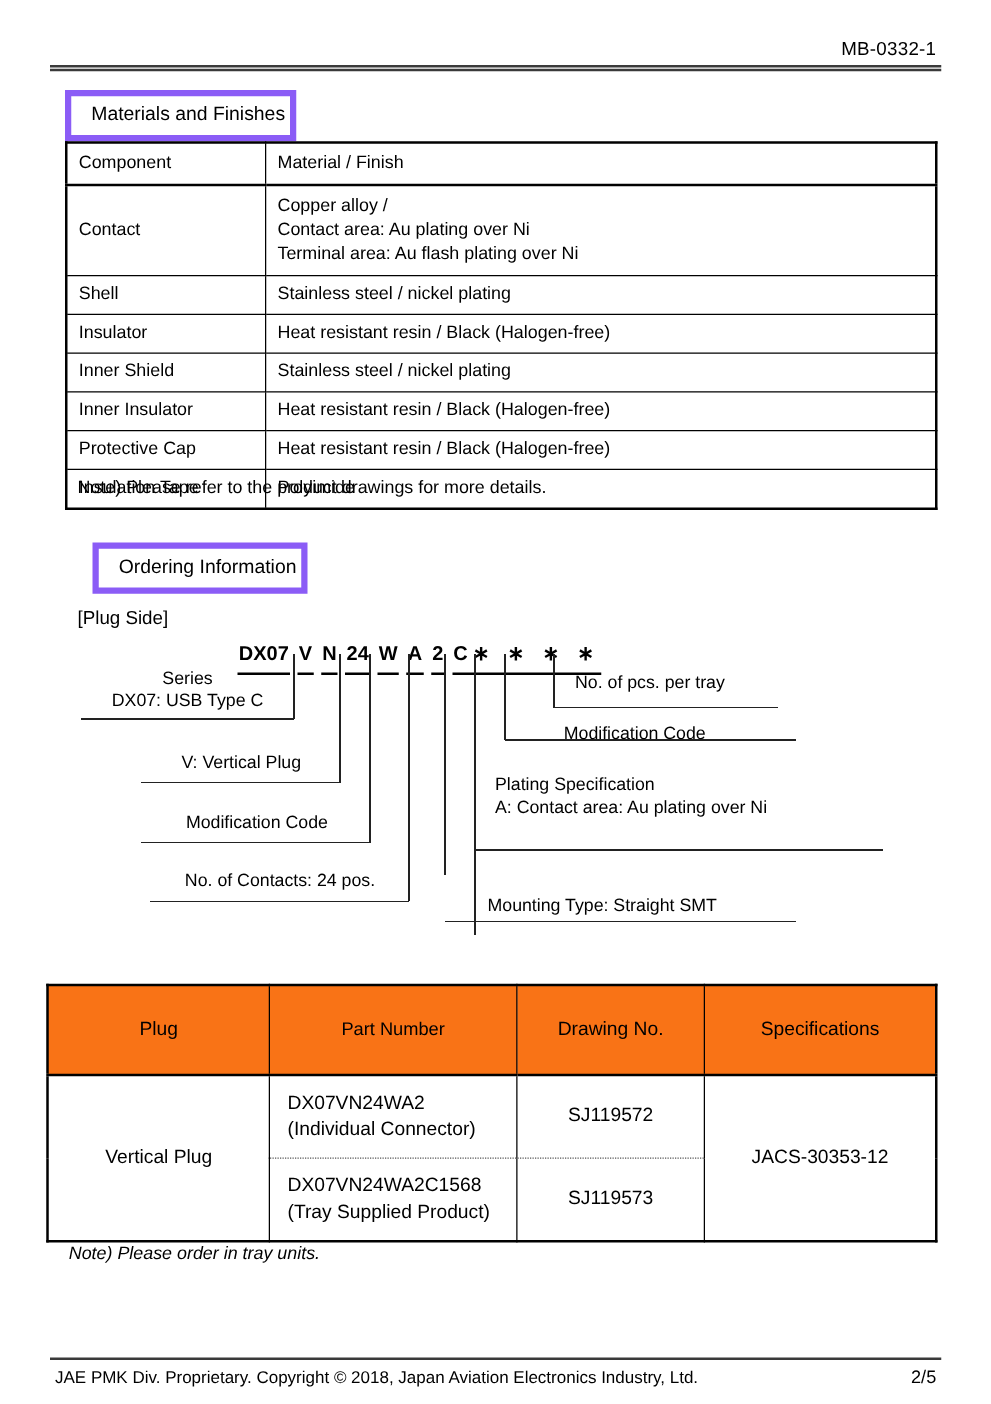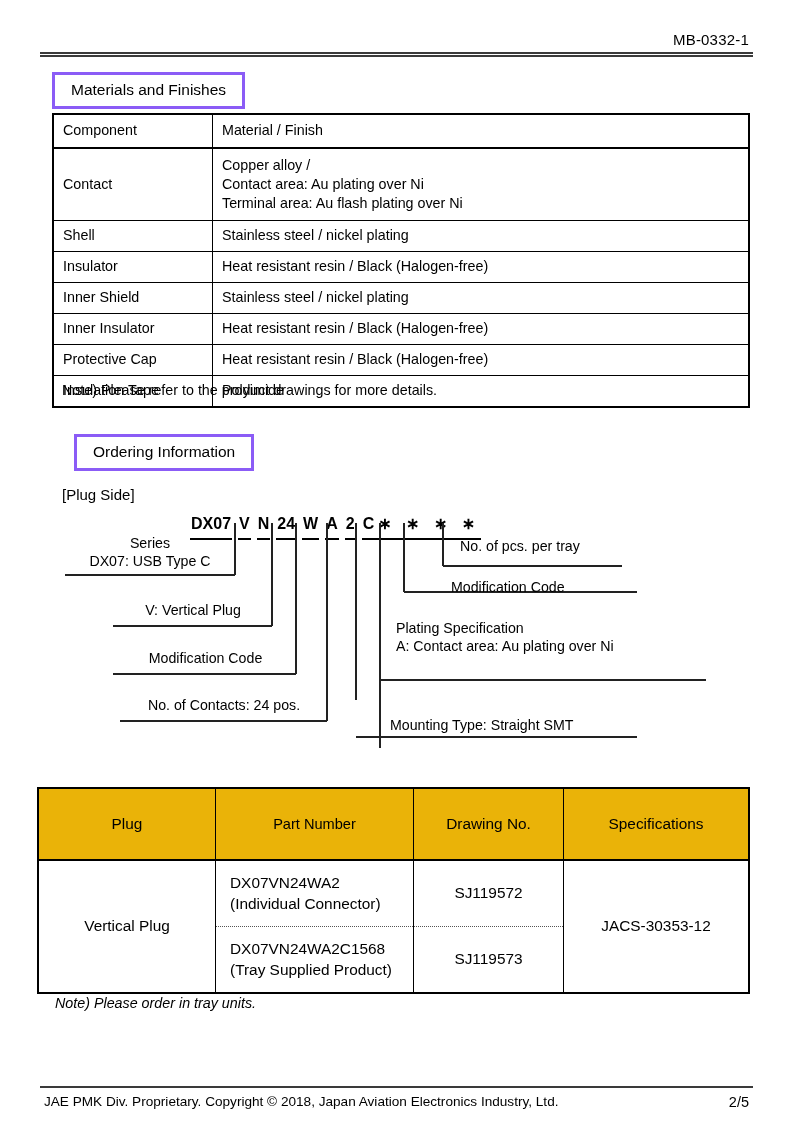--- a/index.html
+++ b/index.html
@@ -34,24 +34,24 @@
     top: 52px;
     height: 5px;
     border-top: 2px solid #3a3a3a;
     border-bottom: 2px solid #3a3a3a;
     box-sizing: border-box;
   }
 
   
   .section-chip {
     position: absolute;
-    border: 3px solid #8b5cf6;
+    border: 5px solid #8b5cf6;
     background: #ffffff;
     font-size: 15.5px;
-    padding: 6px 16px 7px 16px;
+    padding: 6px 4px 7px 16px;
     box-sizing: border-box;
     white-space: nowrap;
   }
 
   
   table {
     border-collapse: collapse;
     table-layout: fixed;
   }
   .mat-table {
@@ -139,21 +139,21 @@
   }
   .pn-table td {
     border: 1px solid #000000;
     font-size: 14.6px;
     text-align: center;
     vertical-align: middle;
     padding: 6px 8px;
     line-height: 1.3;
   }
   .pn-table tr.head td {
-    background: #eab308;
+    background: #f97316;
     height: 58px;
     border-bottom: 2px solid #000000;
   }
   .pn-table td.pn-cell {
     text-align: left;
     padding-left: 14px;
     font-size: 15.4px;
     height: 53px;
   }
   .pn-table td.plug-cell { width: 160px; font-size: 15.4px; }

